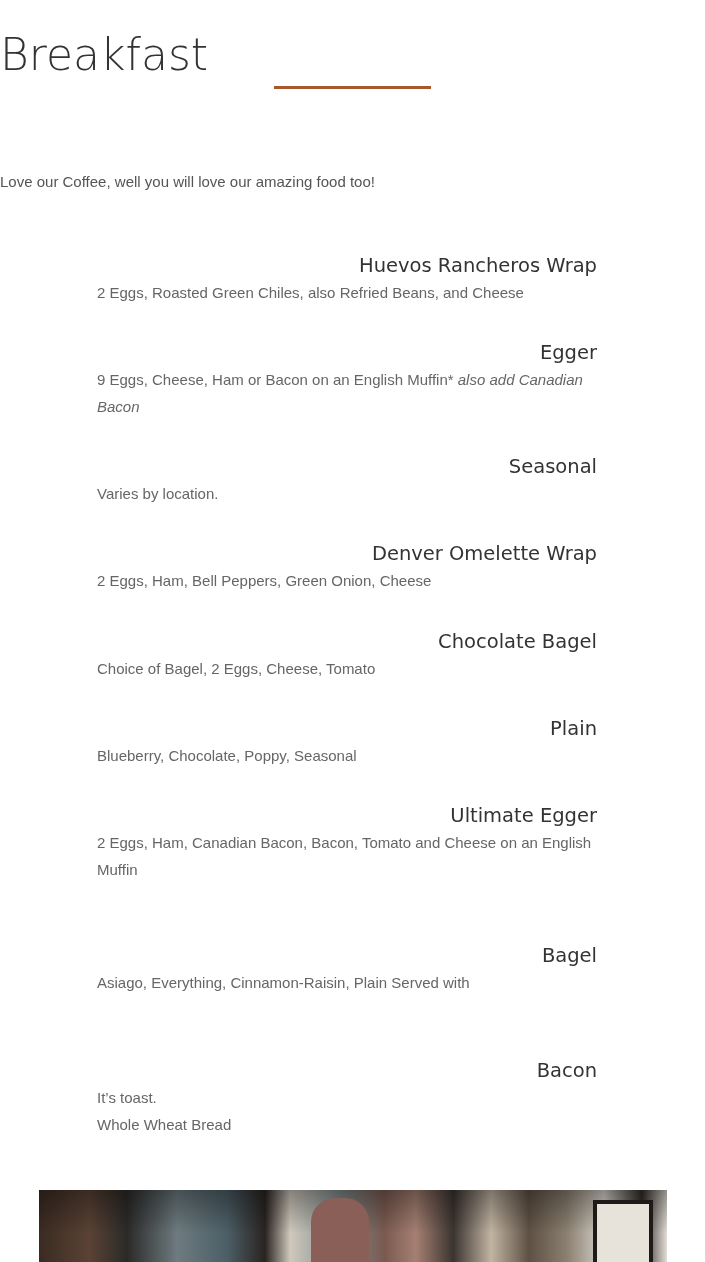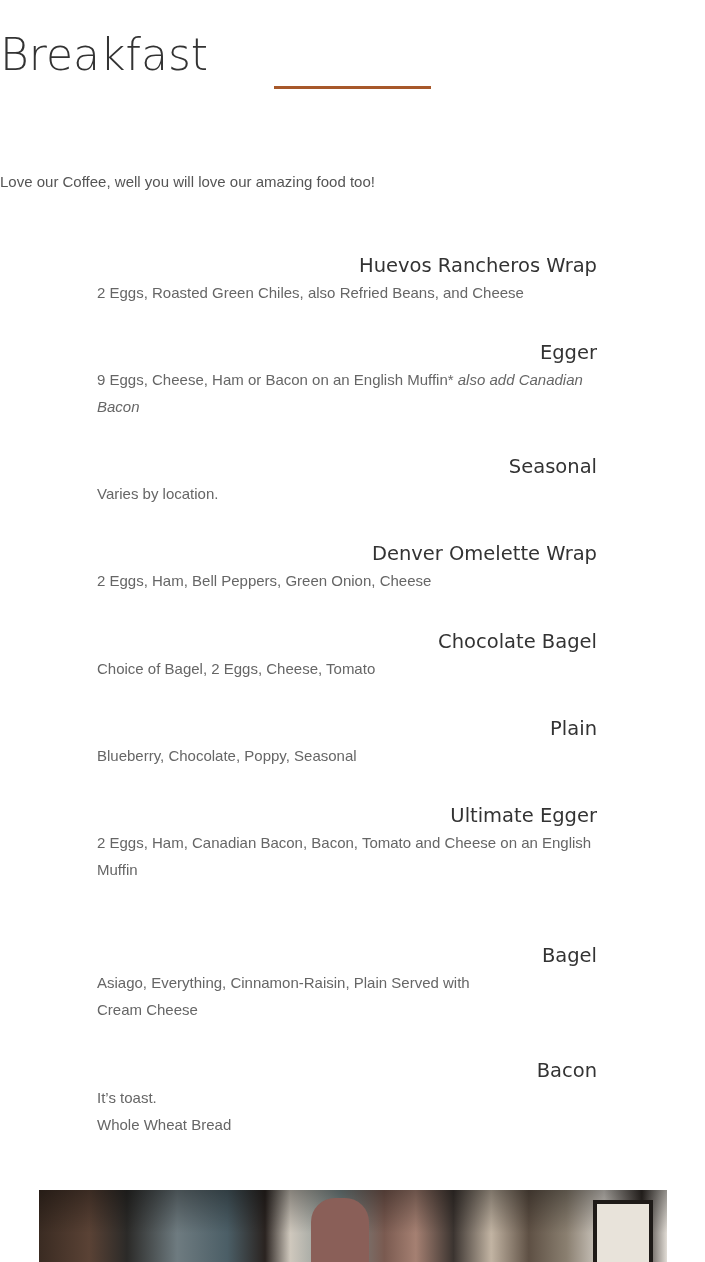--- a/index.html
+++ b/index.html
@@ -57,21 +57,20 @@
 </div>
 
 <div class="item" style="top:803px">
   <h3>Ultimate Egger</h3>
   <p>2 Eggs, Ham, Canadian Bacon, Bacon, Tomato and Cheese on an English Muffin</p>
 </div>
 
 <div class="item" style="top:943px">
   <h3>Bagel</h3>
   <p>Asiago, Everything, Cinnamon-Raisin, Plain Served with</p>
-  <p>Cream Cheese</p>
 </div>
 
 <div class="item" style="top:1058px">
   <h3>Bacon</h3>
   <p>It’s toast.</p>
   <p>Whole Wheat Bread</p>
 </div>
 
 <div class="photo" title="coffee shop interior photo">
   <div class="shade"></div>

